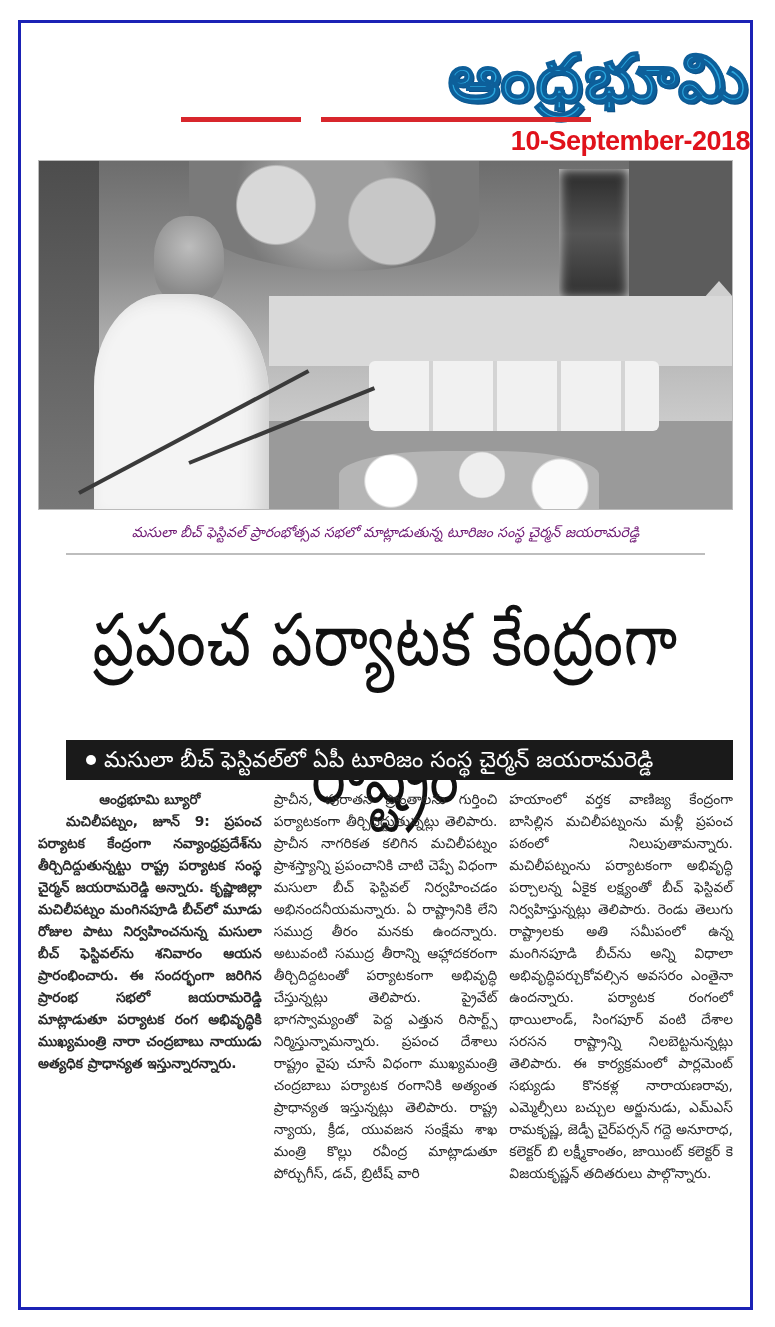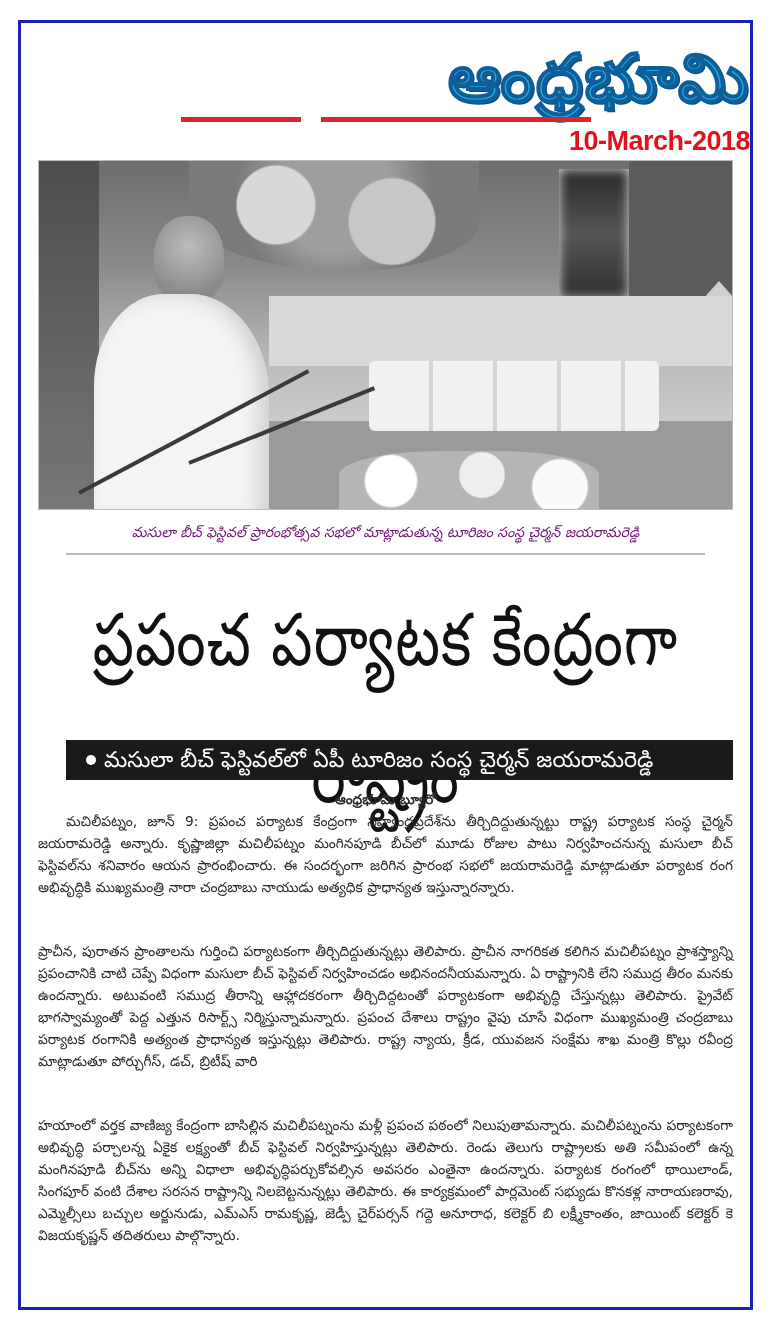--- a/index.html
+++ b/index.html
@@ -63,39 +63,39 @@
     .headline { position: absolute; left: 17px; right: 17px; top: 548px; text-align: center;
                 font-family: "DejaVu Sans", sans-serif; font-size: 58px; line-height: 110px;
                 color: #111; letter-spacing: 1px; transform: scaleY(1.25); transform-origin: top center; }
     .subhead-bar { position: absolute; left: 17px; right: 17px; top: 717px; height: 40px;
                    background: #1a1a1a; color: #fff; display: flex; align-items: center;
                    padding-left: 20px; box-sizing: border-box; margin-left: 28px; }
     .subhead-bar .bullet { width: 10px; height: 10px; border-radius: 50%; background: #fff;
                            margin-right: 8px; flex: none; }
     .subhead-bar .text { font-size: 22px; line-height: 42px; white-space: nowrap; }
     .columns { position: absolute; left: 17px; right: 17px; top: 765px; height: 500px;
-               display: grid; grid-template-columns: 1fr; column-gap: 12px; }
+               display: grid; grid-template-columns: 1fr 1fr 1fr; column-gap: 12px; }
     .col { font-size: 13.8px; line-height: 22px; color: #2b2b2b; text-align: justify; }
     .col p { margin: 0; }
     .col .byline { text-align: center; font-weight: bold; font-size: 13.5px; line-height: 22px; }
-    .col .para { text-indent: 28px; }
+    .col .para { text-indent: 28px; font-weight: bold; }
     .col .cont { text-indent: 0; }
   </style>
 </head>
 <body>
 
 <div class="frame">
 
   <div class="masthead">
     <div class="logo">ఆంధ్రభూమి</div>
     <div class="logo-underline">
       <div class="seg a"></div>
       <div class="seg b"></div>
     </div>
-    <div class="date">10-March-2018</div>
+    <div class="date">10-September-2018</div>
   </div>
 
   <div class="photo">
     <div class="bg-left"></div>
     <div class="trees"></div>
     <div class="night"></div>
     <div class="screen"></div>
     <div class="tent"></div>
     <div class="stage-wall"></div>
     <div class="stage-floor"></div>

